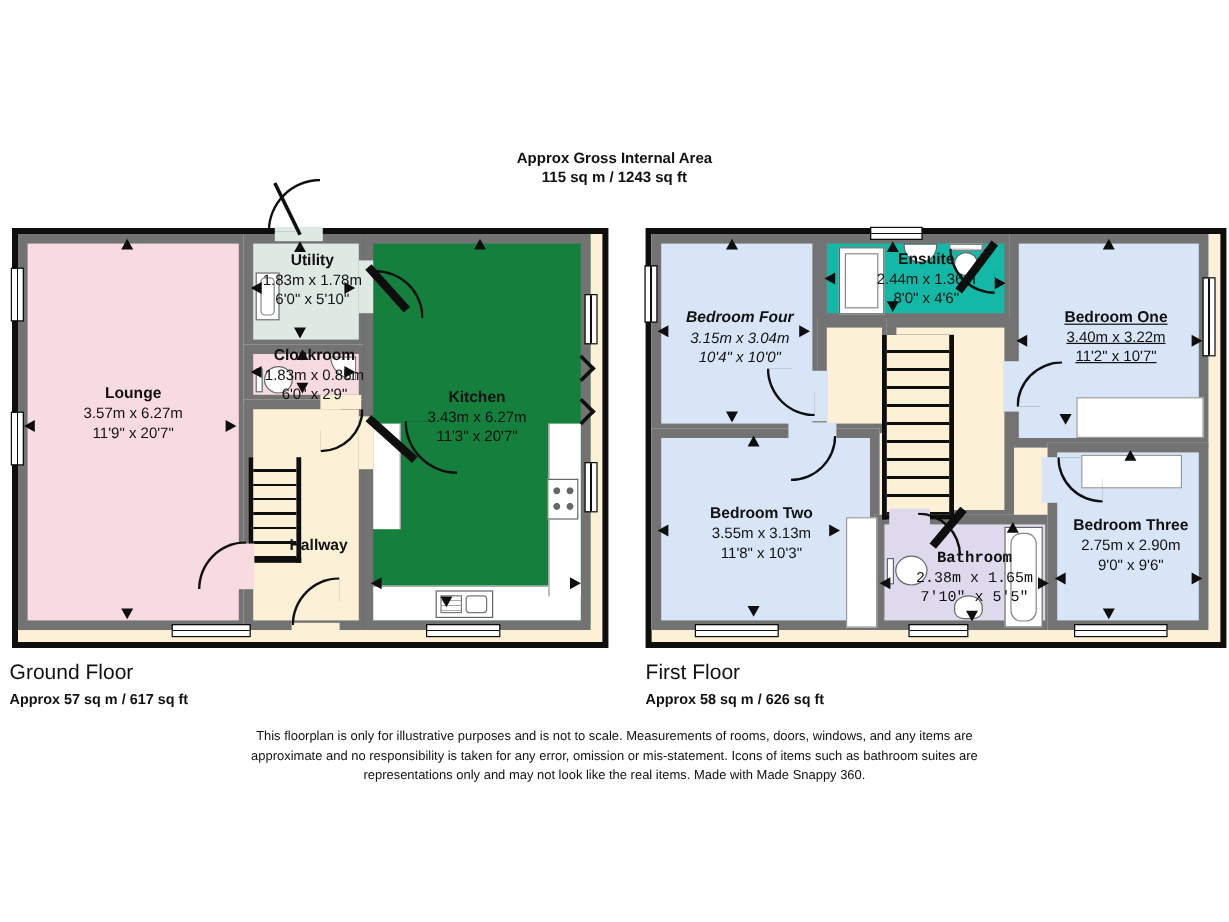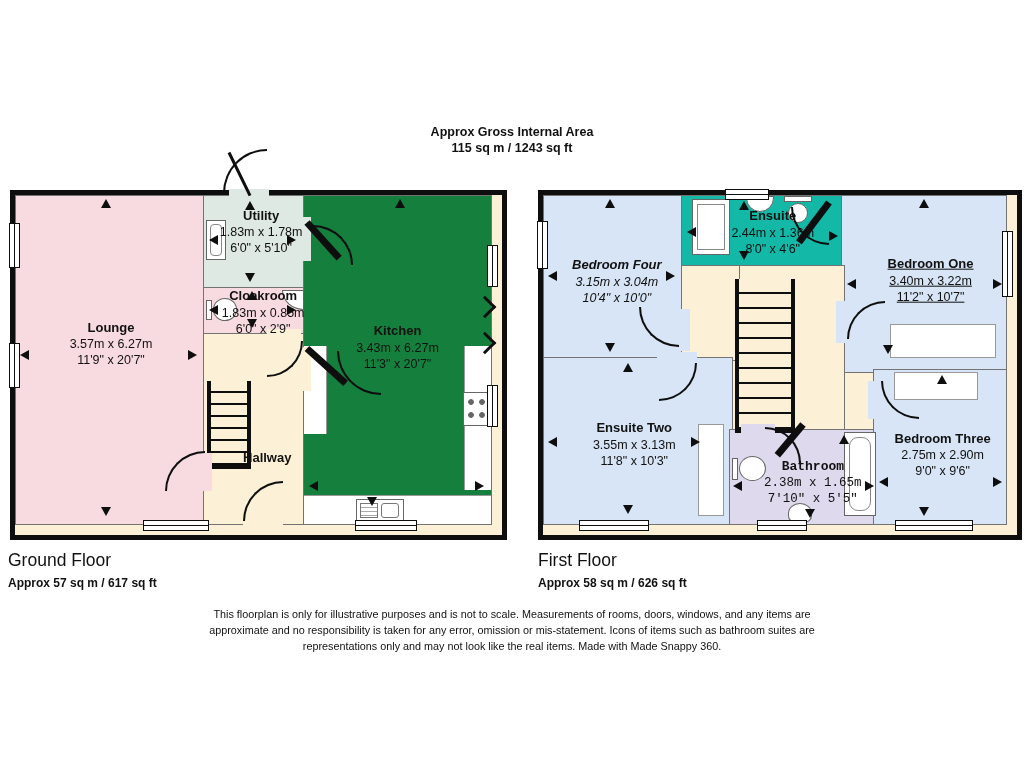--- a/index.html
+++ b/index.html
@@ -1,21 +1,21 @@
 <!DOCTYPE html>
 <html><head>
 <meta charset="utf-8">
 <style>
   html,body{margin:0;padding:0;}
   body{width:1024px;height:768px;background:#fff;position:relative;overflow:hidden;
        font-family:"Liberation Sans", sans-serif;color:#111;}
   .hdr{position:absolute;left:0;right:0;top:125px;text-align:center;font-weight:bold;
        font-size:12.5px;line-height:1.25;}
   .plan{position:absolute;border:5px solid #0e0e0e;background:#fcf0d6;box-sizing:content-box;}
-  .room{position:absolute;border:1px solid #737373;box-sizing:border-box;}
+  .room{position:absolute;border:8px solid #737373;box-sizing:border-box;}
   .room-label{position:absolute;text-align:center;white-space:nowrap;z-index:12;
               transform:translate(-50%,-50%);line-height:1.28;font-size:12.5px;}
   .room-label b{font-size:13px;}
   .stairs{position:absolute;border:4px solid #0e0e0e;border-top:none;z-index:5;
           background:#fcf0d6;box-sizing:border-box;
           background-image:repeating-linear-gradient(to bottom,transparent 0 10px,#0e0e0e 10px 12px);}
   i{display:block;font-style:normal;}
   .win-v{position:absolute;width:11px;z-index:10;border:1.5px solid #0e0e0e;box-sizing:border-box;
          background:linear-gradient(to right,#fff 0 45%,#0e0e0e 45% 58%,#fff 58% 100%);}
   .win-h{position:absolute;height:11px;z-index:10;border:1.5px solid #0e0e0e;box-sizing:border-box;
@@ -187,21 +187,21 @@
       <span>11'2" x 10'7"</span>
     </div>
   </div>
 
   <div class="room" style="left:138px;top:70px;width:62px;height:96px;background:#fcf0d6;"></div>
   <div class="room" style="left:196px;top:70px;width:106px;height:168px;background:#fcf0d6;"></div>
 
   <div class="room" style="left:0;top:162px;width:190px;height:168px;background:#d7e5f6;">
     <i class="wrd" style="left:154px;top:66px;width:26px;height:92px;"></i>
     <div class="room-label" style="left:48%;top:52%;">
-      <b>Ensuite Two</b><br>
+      <b>Bedroom Two</b><br>
       <span>3.55m x 3.13m</span><br>
       <span>11'8" x 10'3"</span>
     </div>
   </div>
 
   <div class="room" style="left:186px;top:234px;width:150px;height:96px;background:#ded9ed;">
     <i class="fx" style="left:2px;top:28px;width:6px;height:22px;"></i>
     <i class="fx oval" style="left:9px;top:26px;width:27px;height:25px;"></i>
     <i class="fx" style="left:58px;bottom:1px;width:24px;height:20px;border-radius:50% 50% 35% 35%;"></i>
     <i class="fx bath" style="right:2px;top:2px;width:32px;height:84px;"></i>

